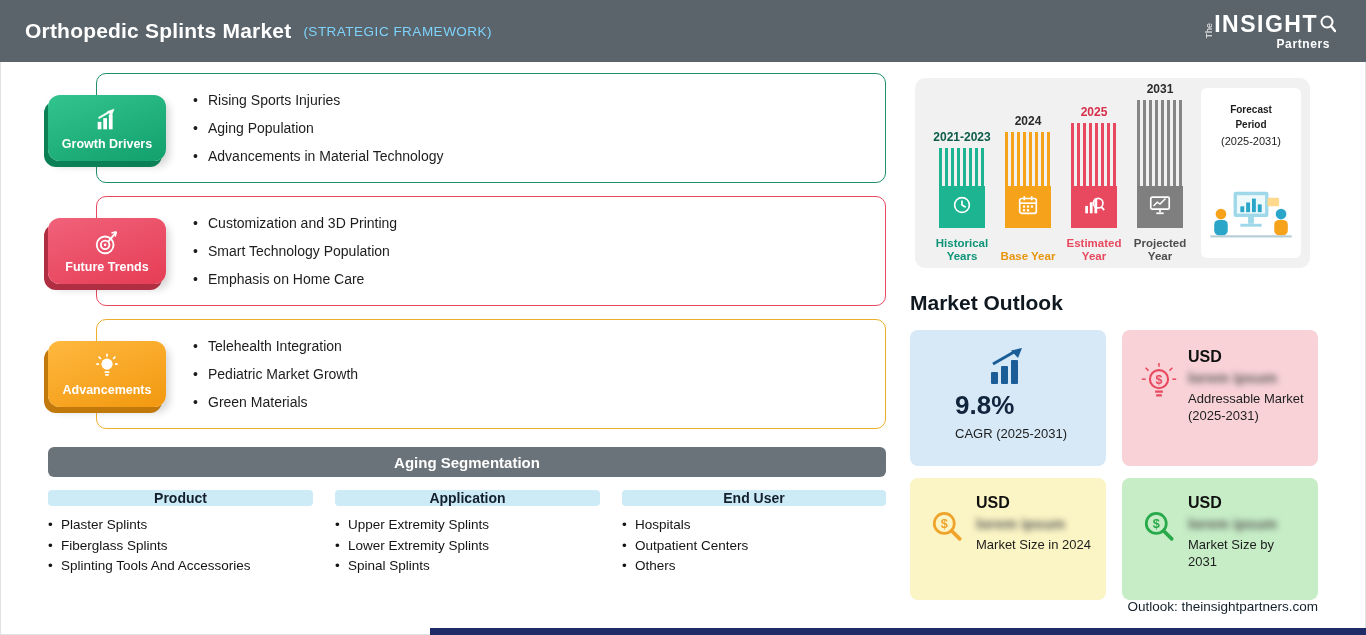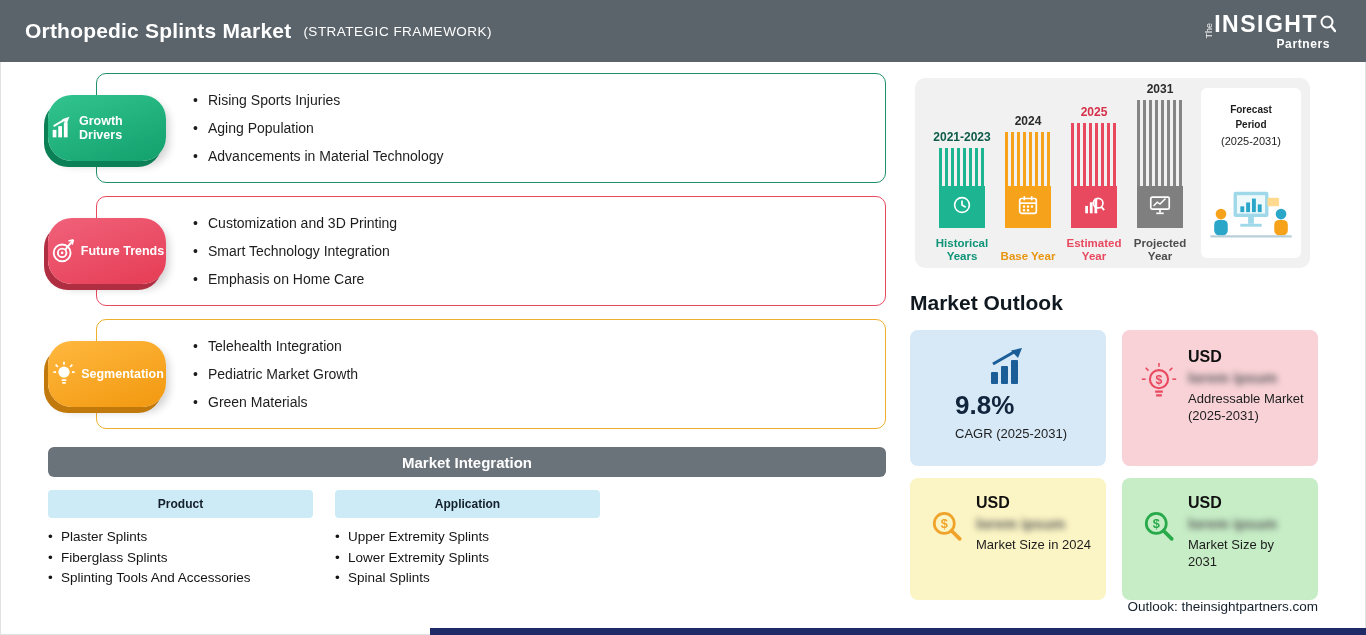--- a/index.html
+++ b/index.html
@@ -5,53 +5,53 @@
   * { margin:0; padding:0; box-sizing:border-box; }
   html,body { background:#eceff1; }
   body { font-family:"Liberation Sans", sans-serif; }
   .page { position:relative; width:1366px; height:635px; background:#ffffff; overflow:hidden;
           box-shadow: inset 0 0 0 1px #dfe3e6; }
 
   
   .header { position:absolute; top:0; left:0; right:0; height:62px; background:#5b646b;
             display:flex; align-items:center; padding:0 30px 0 25px; }
   .header-title { color:#ffffff; font-size:21px; font-weight:bold; letter-spacing:.2px; }
-  .header-sub { color:#ffffff; font-size:13.5px; margin-left:12px; letter-spacing:.5px; }
+  .header-sub { color:#7dd3fc; font-size:13.5px; margin-left:12px; letter-spacing:.5px; }
   .logo { margin-left:auto; color:#fff; text-align:right; line-height:1; }
   .logo-top { display:flex; align-items:flex-end; justify-content:flex-end; }
   .logo-the { font-size:9px; transform:rotate(-90deg) translateX(-2px); width:10px; display:inline-block; opacity:.9; }
   .logo-name { font-size:23px; font-weight:bold; letter-spacing:1.5px; }
   .logo-lens { margin-left:2px; display:inline-block; }
   .logo-bottom { font-size:12px; font-weight:bold; letter-spacing:.6px; margin-top:2px; padding-right:6px; }
 
   
   .fw { position:absolute; left:0; width:900px; height:110px; }
   .fw-box { position:absolute; left:96px; top:0; width:790px; height:110px; background:#fff;
             border:1.4px solid; border-radius:10px; display:flex; align-items:center; padding-left:96px; }
   .fw-box-green { border-color:#1f8f6d; }
   .fw-box-red { border-color:#e8495f; }
   .fw-box-orange { border-color:#eeb02c; }
   .fw-list { list-style:none; }
   .fw-list li { position:relative; padding-left:15px; font-size:14px; color:#1d1d1d; line-height:28px; }
   .fw-list li::before { content:"•"; position:absolute; left:0; top:0; color:#1d1d1d; }
-  .fw-badge { position:absolute; left:48px; top:22px; width:118px; height:66px; border-radius:24px;
-              display:flex; align-items:center; justify-content:center; gap:3px; z-index:2; }
+  .fw-badge { position:absolute; left:48px; top:22px; width:118px; height:66px; border-radius:12px;
+              display:flex; flex-direction:column; align-items:center; justify-content:center; gap:3px; z-index:2; }
   .badge-green { background:linear-gradient(160deg,#32c48f,#12a06d); box-shadow:-4px 6px 0 #0b7f55, 3px 5px 8px rgba(0,0,0,.18); }
   .badge-red { background:linear-gradient(160deg,#f0627a,#e63c55); box-shadow:-4px 6px 0 #b02e42, 3px 5px 8px rgba(0,0,0,.18); }
   .badge-orange { background:linear-gradient(160deg,#ffb83f,#f2980f); box-shadow:-4px 6px 0 #c1790c, 3px 5px 8px rgba(0,0,0,.18); }
   .fw-badge-label { color:#fff; font-size:12.5px; font-weight:bold; }
   .fw-ic { display:flex; }
 
   
   .seg-title-bar { position:absolute; left:48px; top:447px; width:838px; height:30px; background:#6b737a;
                    border-radius:6px; color:#fff; font-size:15px; font-weight:bold;
                    display:flex; align-items:center; justify-content:center; }
   .seg-col { position:absolute; top:490px; }
-  .seg-pill { height:28px; background:#cdeaf7; border-radius:4px; display:flex; align-items:center; justify-content:center;
-              font-size:12px; font-weight:bold; color:#13202b; }
+  .seg-pill { height:16px; background:#cdeaf7; border-radius:4px; display:flex; align-items:center; justify-content:center;
+              font-size:14px; font-weight:bold; color:#13202b; }
   .seg-items { list-style:none; margin-top:9px; }
   .seg-items li { position:relative; padding-left:13px; font-size:13.5px; color:#141414; line-height:20.5px; }
   .seg-items li::before { content:"•"; position:absolute; left:0; top:0; color:#141414; }
 
   
   .timeline-panel { position:absolute; left:915px; top:78px; width:395px; height:190px; background:#f1f1f1; border-radius:10px; }
   .tl-group { position:absolute; bottom:40px; width:62px; display:flex; flex-direction:column; align-items:center; }
   .tl-year { font-size:12px; font-weight:bold; margin-bottom:4px; white-space:nowrap; }
   .tl-bar { width:46px; position:relative; }
   .tl-solid { position:absolute; bottom:0; left:0; width:100%; height:42px; display:flex; align-items:center; justify-content:center; }
@@ -133,21 +133,21 @@
         </svg>
       </span>
       <span class="fw-badge-label">Growth Drivers</span>
     </div>
   </section>
 
   <section class="fw" style="top:196px">
     <div class="fw-box fw-box-red">
       <ul class="fw-list">
         <li><span>Customization and 3D Printing</span></li>
-        <li><span>Smart Technology Integration</span></li>
+        <li><span>Smart Technology Population</span></li>
         <li><span>Emphasis on Home Care</span></li>
       </ul>
     </div>
     <div class="fw-badge badge-red">
       <span class="fw-ic">
         <svg width="28" height="28" viewBox="0 0 30 30" fill="none" stroke="#fff" stroke-width="2">
           <circle cx="13" cy="17" r="9"></circle>
             <circle cx="13" cy="17" r="4.6"></circle>
           <circle cx="13" cy="17" r="1.4" fill="#fff" stroke="none"></circle>
           <path d="M25 3 L16 14"></path>
@@ -174,46 +174,54 @@
               <line x1="6" y1="5" x2="8.5" y2="7.5"></line>
               <line x1="24" y1="5" x2="21.5" y2="7.5"></line>
             <line x1="3.5" y1="13" x2="6.5" y2="13"></line>
               <line x1="23.5" y1="13" x2="26.5" y2="13"></line>
           </g>
           <circle cx="15" cy="13" r="6" fill="#fff"></circle>
           <rect x="12.2" y="20.5" width="5.6" height="2" rx="1" fill="#fff"></rect>
           <rect x="12.9" y="23.6" width="4.2" height="1.8" rx="0.9" fill="#fff"></rect>
         </svg>
       </span>
-      <span class="fw-badge-label">Segmentation</span>
+      <span class="fw-badge-label">Advancements</span>
     </div>
   </section>
 
   <div class="seg-title-bar">
-    <span>Market Integration</span>
+    <span>Aging Segmentation</span>
   </div>
 
   <div class="seg-col" style="left:48px; width:265px;">
     <div class="seg-pill">Product</div>
     <ul class="seg-items">
       <li><span>Plaster Splints</span></li>
       <li><span>Fiberglass Splints</span></li>
       <li><span>Splinting Tools And Accessories</span></li>
     </ul>
   </div>
 
   <div class="seg-col" style="left:335px; width:265px;">
     <div class="seg-pill">Application</div>
     <ul class="seg-items">
       <li><span>Upper Extremity Splints</span></li>
       <li><span>Lower Extremity Splints</span></li>
       <li><span>Spinal Splints</span></li>
     </ul>
   </div>
 
+  <div class="seg-col" style="left:622px; width:264px;">
+    <div class="seg-pill">End User</div>
+    <ul class="seg-items">
+      <li><span>Hospitals</span></li>
+      <li><span>Outpatient Centers</span></li>
+      <li><span>Others</span></li>
+    </ul>
+  </div>
 
   <div class="timeline-panel">
 
     <div class="tl-group tl-1">
       <div class="tl-year yr-1">2021-2023</div>
       <div class="tl-bar bar-1">
         <div class="tl-solid solid-1">
           <span>
             <svg width="24" height="24" viewBox="0 0 26 26" fill="none" stroke="#fff" stroke-width="1.8">
               <circle cx="13" cy="13" r="8"></circle>

